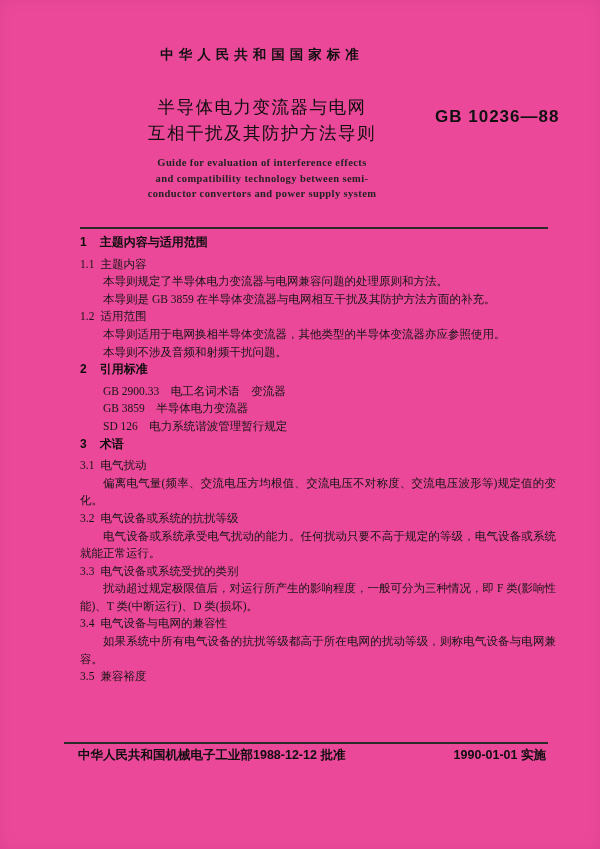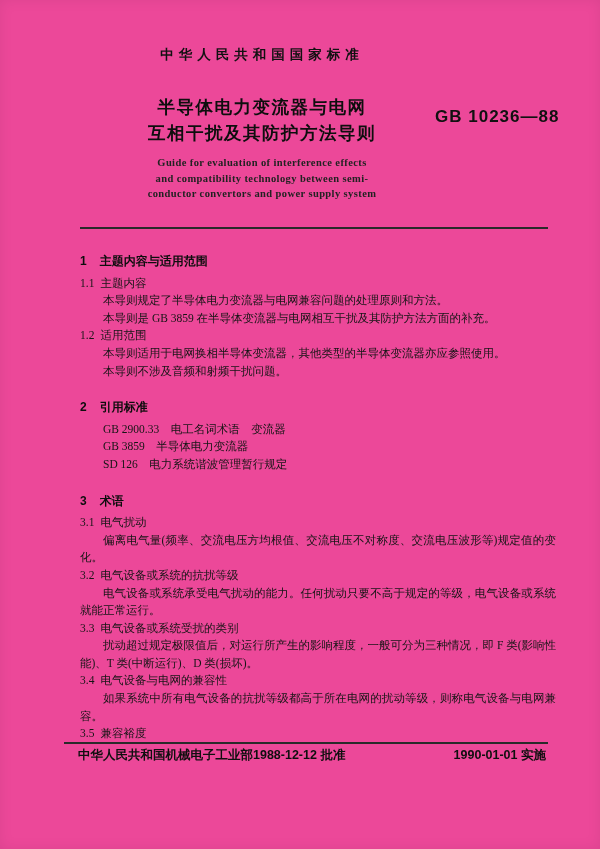--- a/index.html
+++ b/index.html
@@ -33,21 +33,21 @@
   }
   .title-block {
     position: absolute;
     top: 94px;
     left: 0;
     width: 524px;
     text-align: center;
   }
   .cn-title-line {
     font-family: "Liberation Sans", "DejaVu Sans", sans-serif;
-    font-weight: bold;
+    font-weight: normal;
     font-size: 17.5px;
     line-height: 26px;
     letter-spacing: 1.5px;
     color: #0e0e0e;
   }
   .doc-no {
     position: absolute;
     top: 107px;
     left: 435px;
     font-family: "Liberation Sans", "DejaVu Sans", sans-serif;
@@ -89,21 +89,21 @@
     max-height: 506px;
     overflow: hidden;
     font-size: 11.5px;
     line-height: 17.6px;
     color: #151515;
   }
   .sec-h {
     font-family: "Liberation Sans", "DejaVu Sans", sans-serif;
     font-weight: bold;
     font-size: 12px;
-    margin: 19px 0 4px 0;
+    margin: 0 0 4px 0;
     color: #0d0d0d;
   }
   .sec-h .num { margin-right: 13px; }
   .sub-h { margin: 0; }
   .sub-h .num { margin-right: 6px; }
   .para {
     margin: 0;
     text-indent: 2em;
     text-align: justify;
   }

